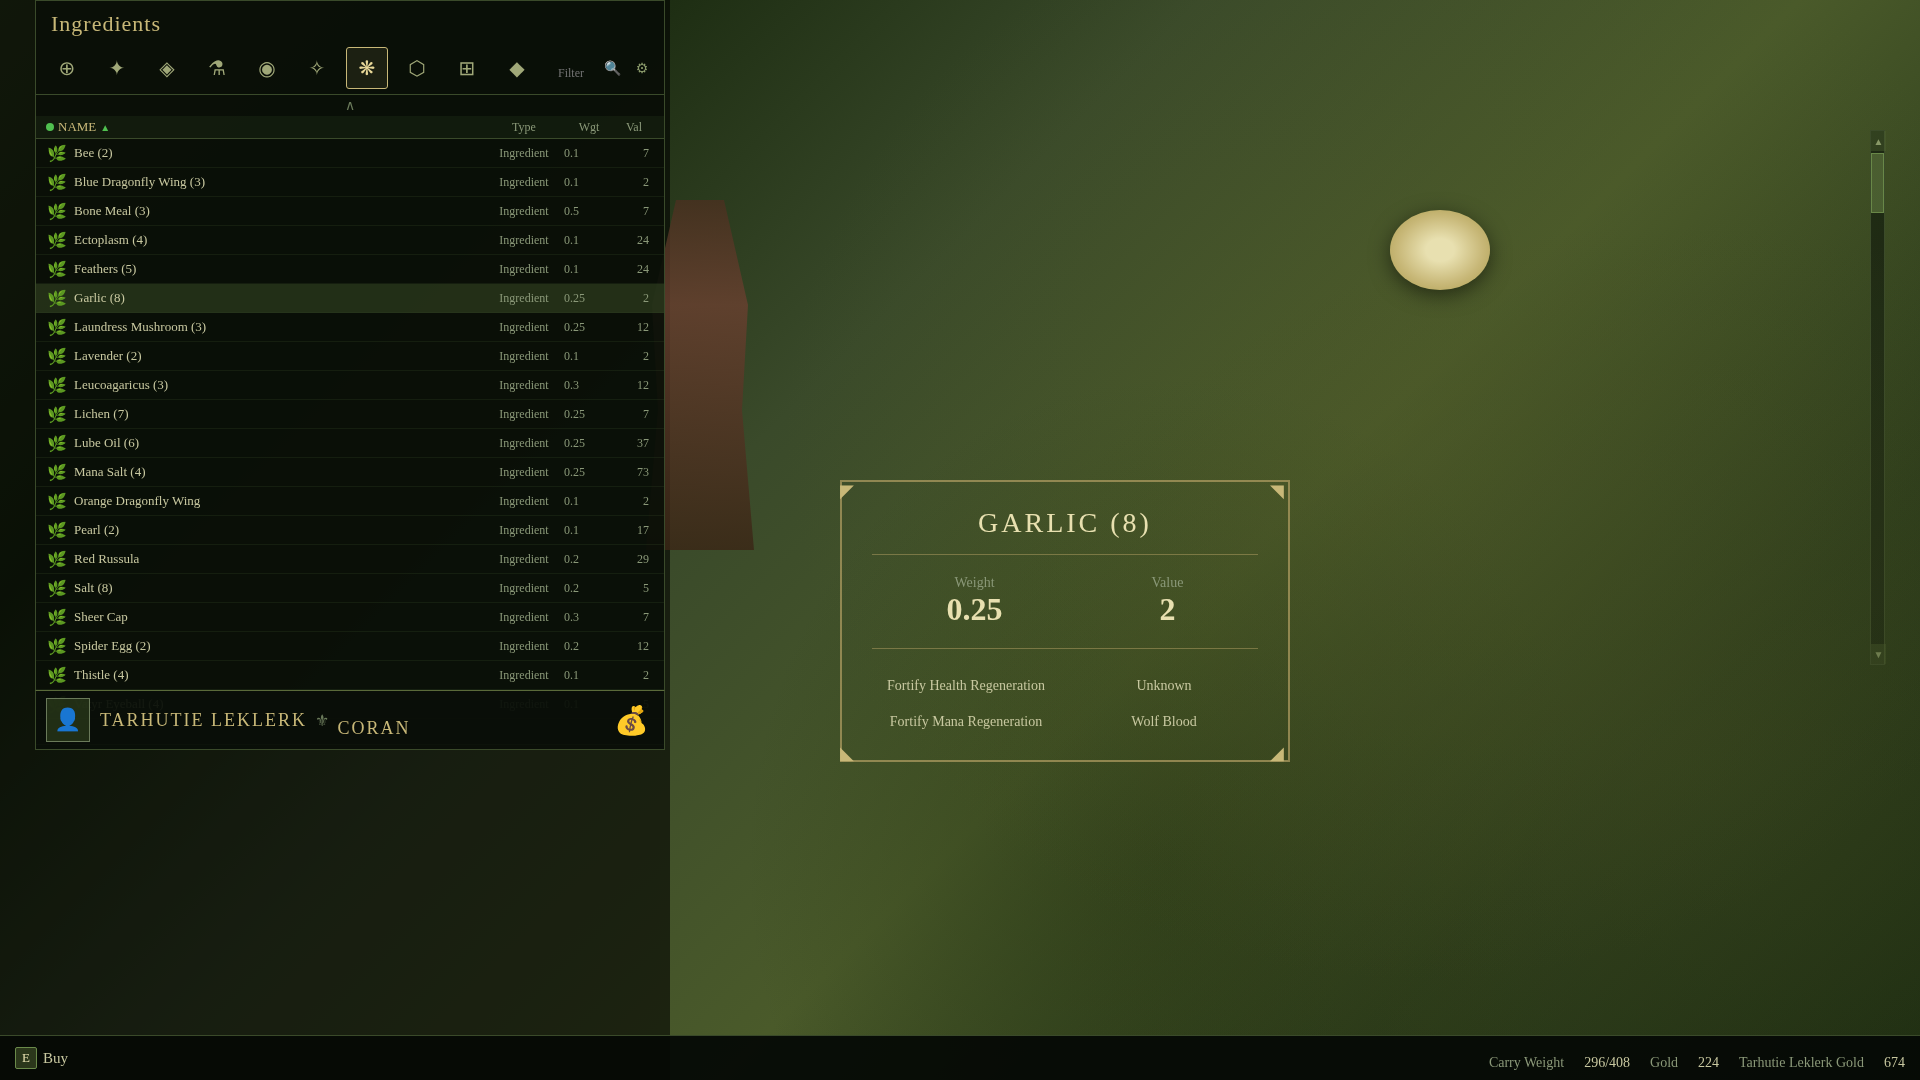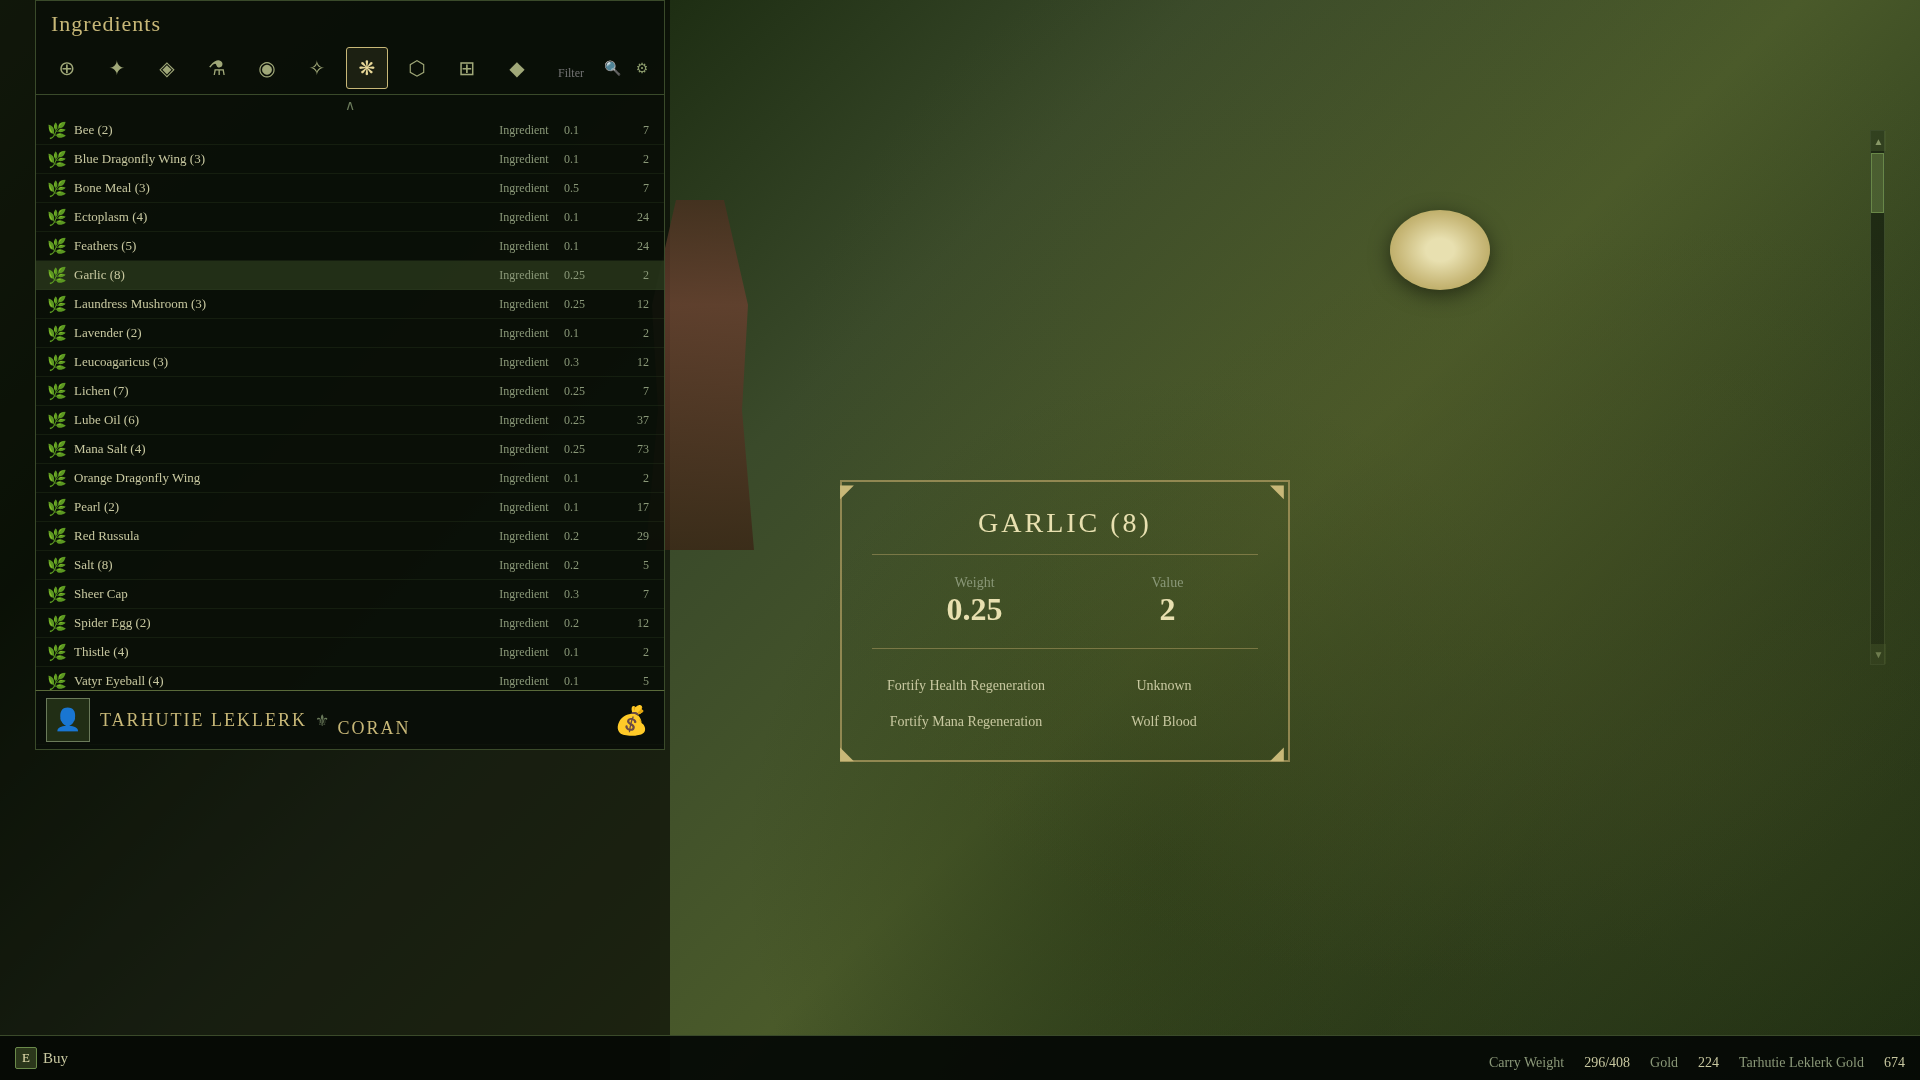--- a/index.html
+++ b/index.html
@@ -513,20 +513,30 @@
     </div>
     <div class="filter-icons">
       <span class="filter-label">Filter</span>
       <div class="filter-btn">🔍</div>
       <div class="filter-btn">⚙</div>
     </div>
   </div>
 
   <div class="collapse-arrow">∧</div>
 
+  <div class="col-headers">
+    <div class="col-name">
+      <span class="sort-dot"></span>
+      <span>NAME</span>
+      <span class="sort-arrow">▲</span>
+    </div>
+    <div class="col-type">Type</div>
+    <div class="col-wgt">Wgt</div>
+    <div class="col-val">Val</div>
+  </div>
 
   <div class="item-list" id="item-list-container">
   <div class="item-row">
     <div class="item-icon">🌿</div>
     <div class="item-name">Bee (2)</div>
     <div class="item-type">Ingredient</div>
     <div class="item-wgt">0.1</div>
     <div class="item-val">7</div>
   </div>
       <div class="item-row">

